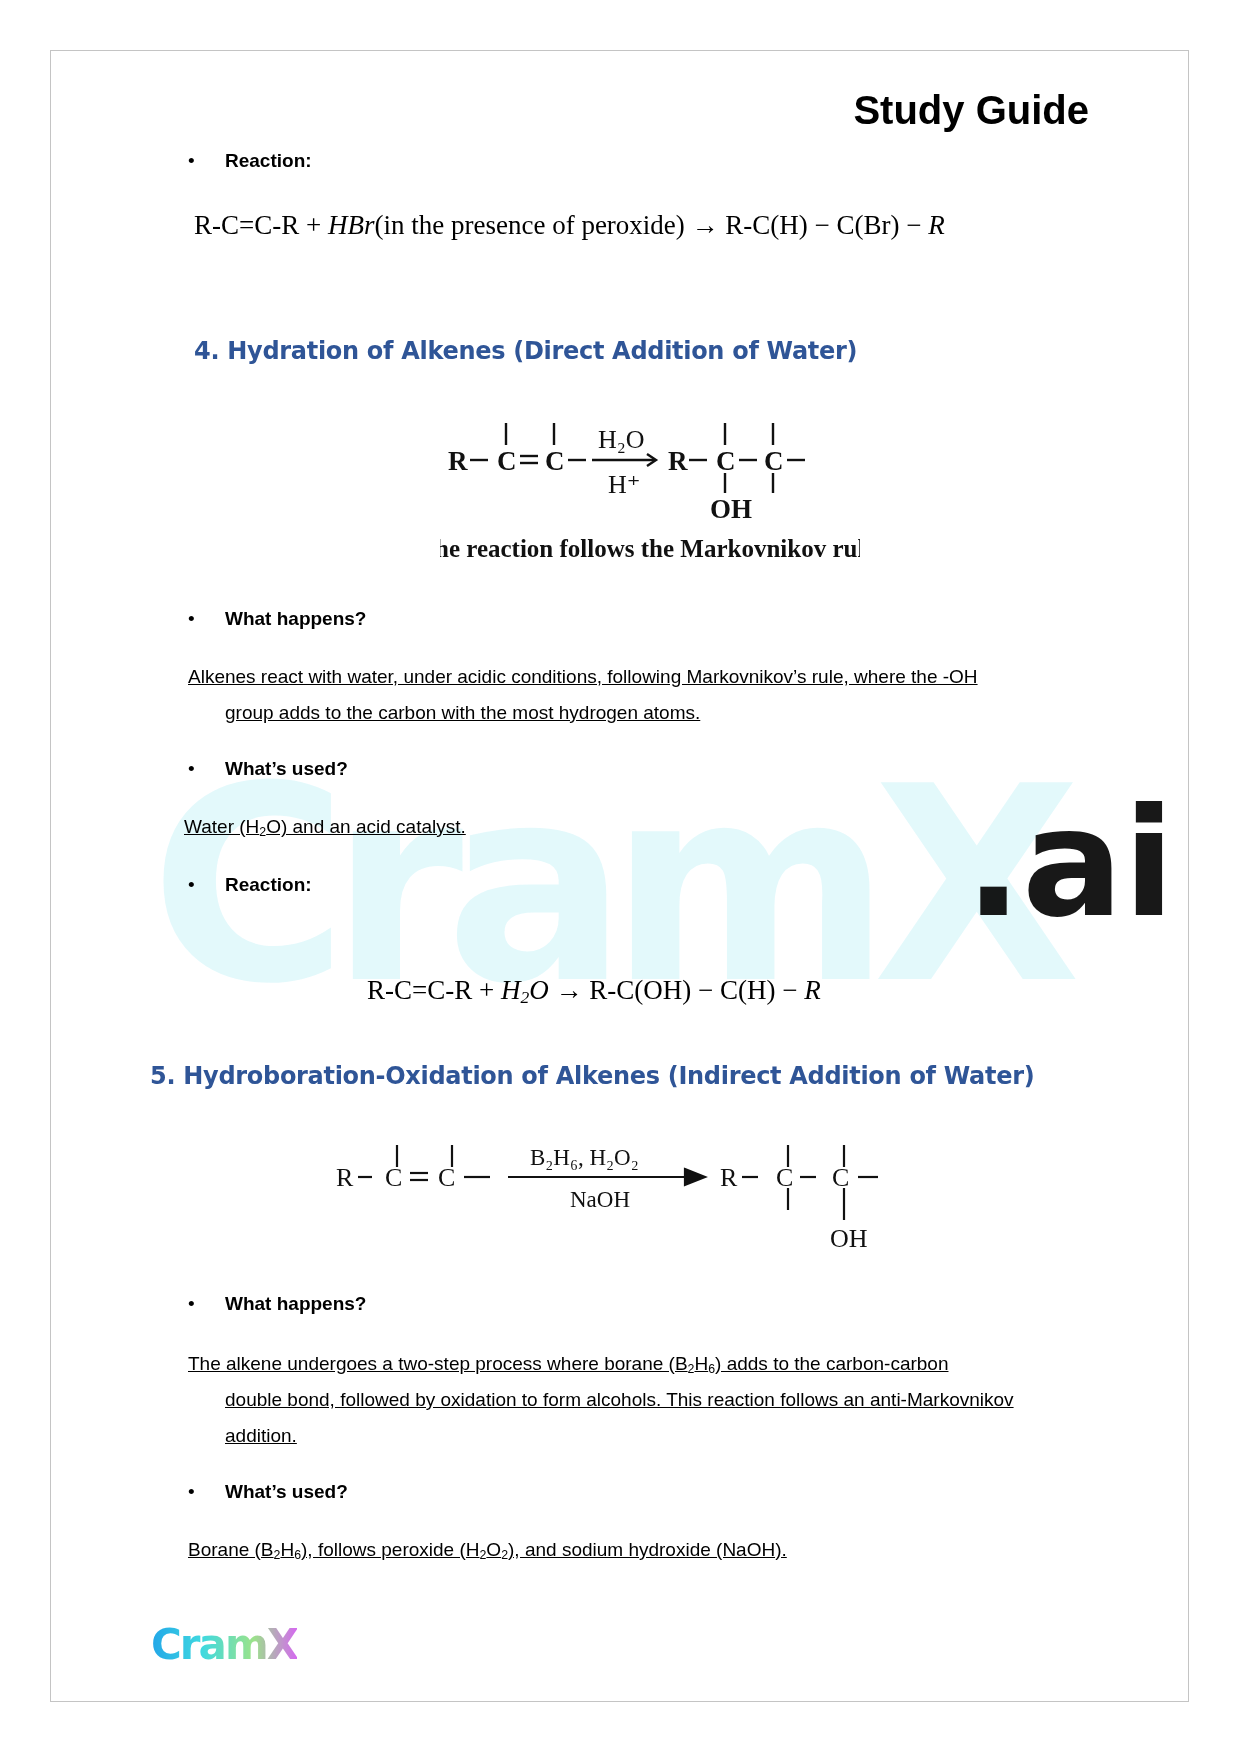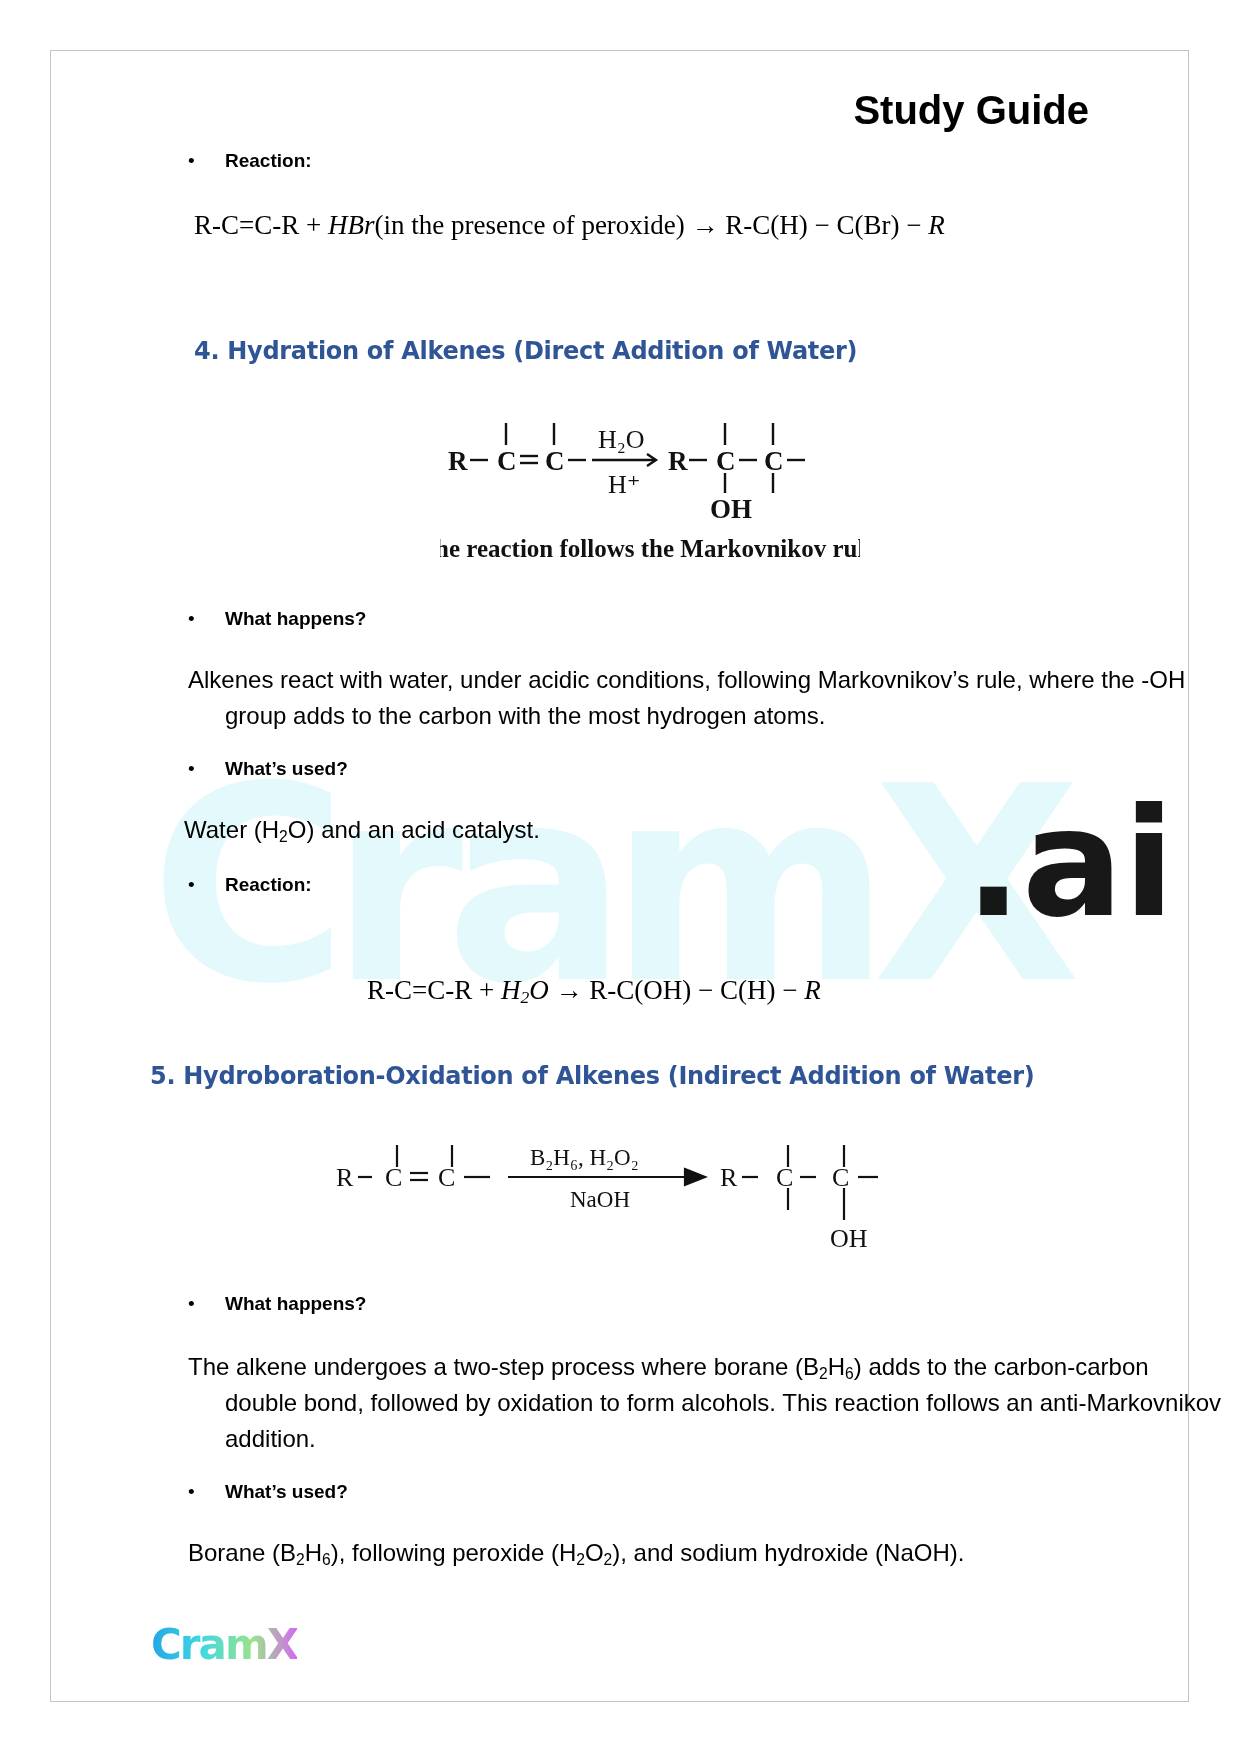--- a/index.html
+++ b/index.html
@@ -3,21 +3,21 @@
 <meta charset="utf-8">
 <style>
   html, body { margin:0; padding:0; background:#ffffff; }
   body { width:1241px; height:1754px; position:relative; overflow:hidden; font-family:"Liberation Sans", sans-serif; color:#000; }
   .page { position:absolute; left:50px; top:50px; width:1139px; height:1652px; border:1px solid #c4c4c4; box-sizing:border-box; }
   .abs { position:absolute; white-space:nowrap; }
   .title { right:152px; top:88px; font-size:40px; font-weight:bold; font-family:"Liberation Sans", sans-serif; }
   .bullet { font-size:19px; font-weight:bold; }
   .bullet .dot { position:absolute; left:0; font-weight:normal; }
   .bullet .lbl { position:absolute; left:37px; }
-  .body-text { font-size:24px; }
+  .body-text { font-size:19px;text-decoration:underline; }
   .indent { left:225px; }
   .eq { font-family:"Liberation Serif", "DejaVu Serif", serif; font-size:27px; }
   .eq i { font-style:italic; }
   .heading { font-family:"DejaVu Sans", sans-serif; font-weight:bold; font-size:24px; color:#2f5597; letter-spacing:-0.3px; }
   sub { font-size:0.65em; vertical-align:-0.25em; line-height:0; }
   .watermark { position:absolute; left:150px; top:758px; width:940px; height:240px; pointer-events:none; }
   .wm-text { position:absolute; top:-30px; left:0; font-family:"DejaVu Sans", sans-serif; font-weight:bold; font-size:270px; letter-spacing:-18px; color:#dff8fb; opacity:0.85; }
   .wm-ai { position:absolute; left:815px; top:18px; font-family:"DejaVu Sans", sans-serif; font-weight:bold; font-size:150px; color:#000000; opacity:0.9; }
   .diagram svg text { font-family:"Liberation Serif", "DejaVu Serif", serif; }
   .logo { position:absolute; left:151px; top:1620px; font-family:"DejaVu Sans", sans-serif; font-weight:bold; font-size:42px; letter-spacing:-2px;
@@ -151,16 +151,16 @@
   <span>The alkene undergoes a two-step process where borane (B</span><sub>2</sub><span>H</span><sub>6</sub><span>) adds to the carbon-carbon</span>
 </div>
 <div class="abs body-text indent" style="top:1389px;">double bond, followed by oxidation to form alcohols. This reaction follows an anti-Markovnikov</div>
 <div class="abs body-text indent" style="top:1425px;">addition.</div>
 
 <div class="abs bullet" style="left:188px; top:1481px;">
   <span class="dot">•</span>
   <span class="lbl">What’s used?</span>
 </div>
 <div class="abs body-text" style="left:188px; top:1539px;">
-  <span>Borane (B</span><sub>2</sub><span>H</span><sub>6</sub><span>), following peroxide (H</span><sub>2</sub><span>O</span><sub>2</sub><span>), and sodium hydroxide (NaOH).</span>
+  <span>Borane (B</span><sub>2</sub><span>H</span><sub>6</sub><span>), follows peroxide (H</span><sub>2</sub><span>O</span><sub>2</sub><span>), and sodium hydroxide (NaOH).</span>
 </div>
 
 <div class="logo">CramX</div>
 
 </body></html>

